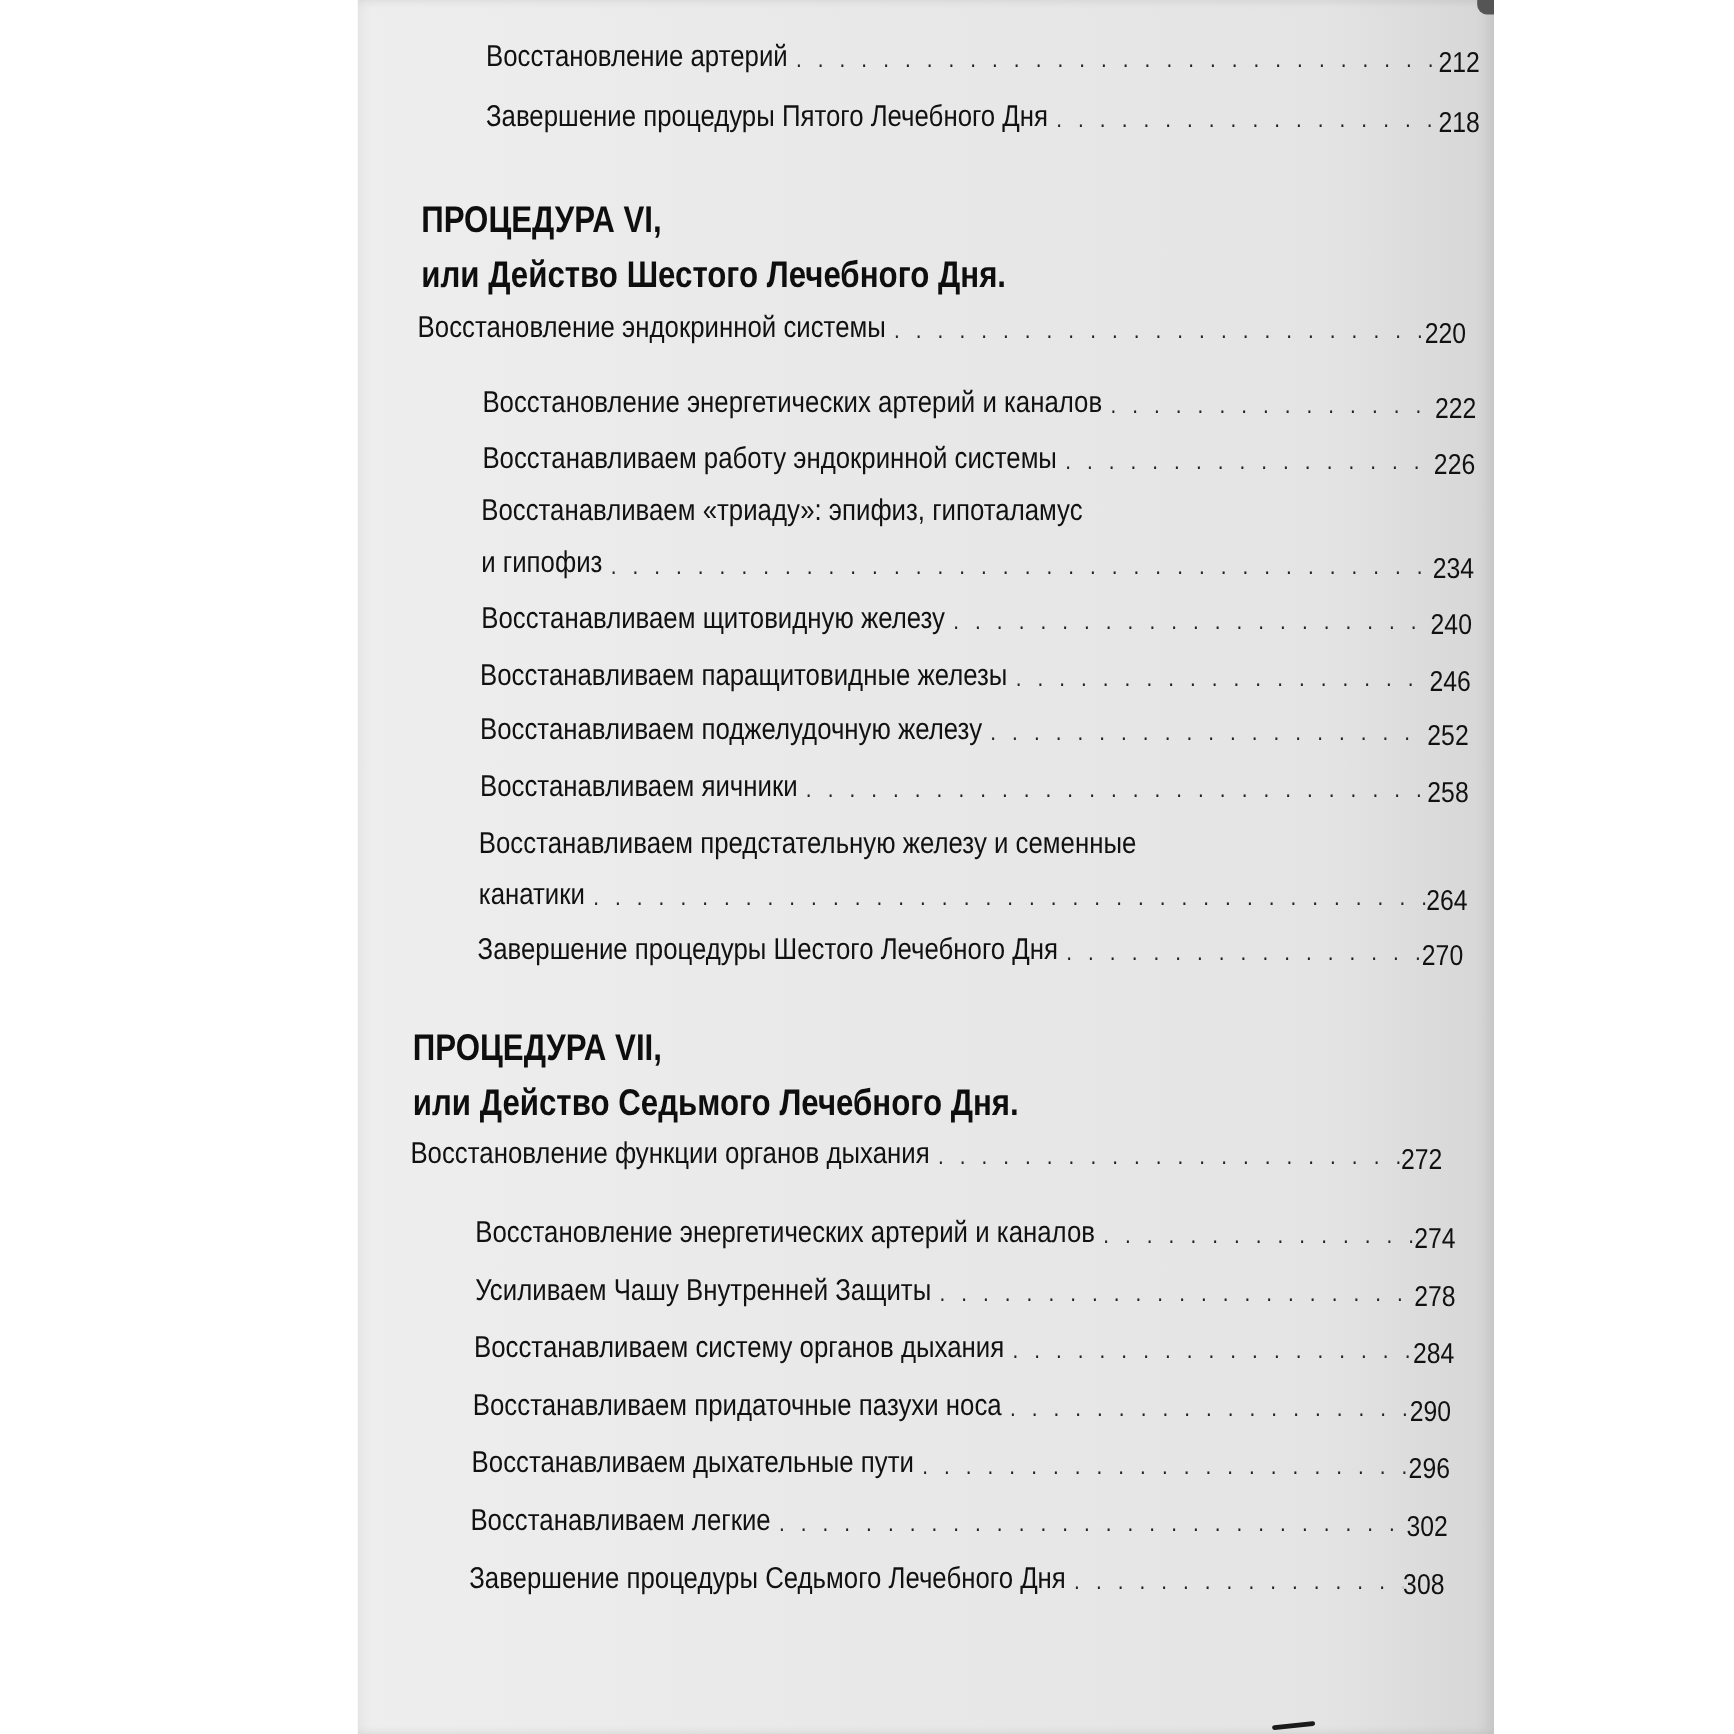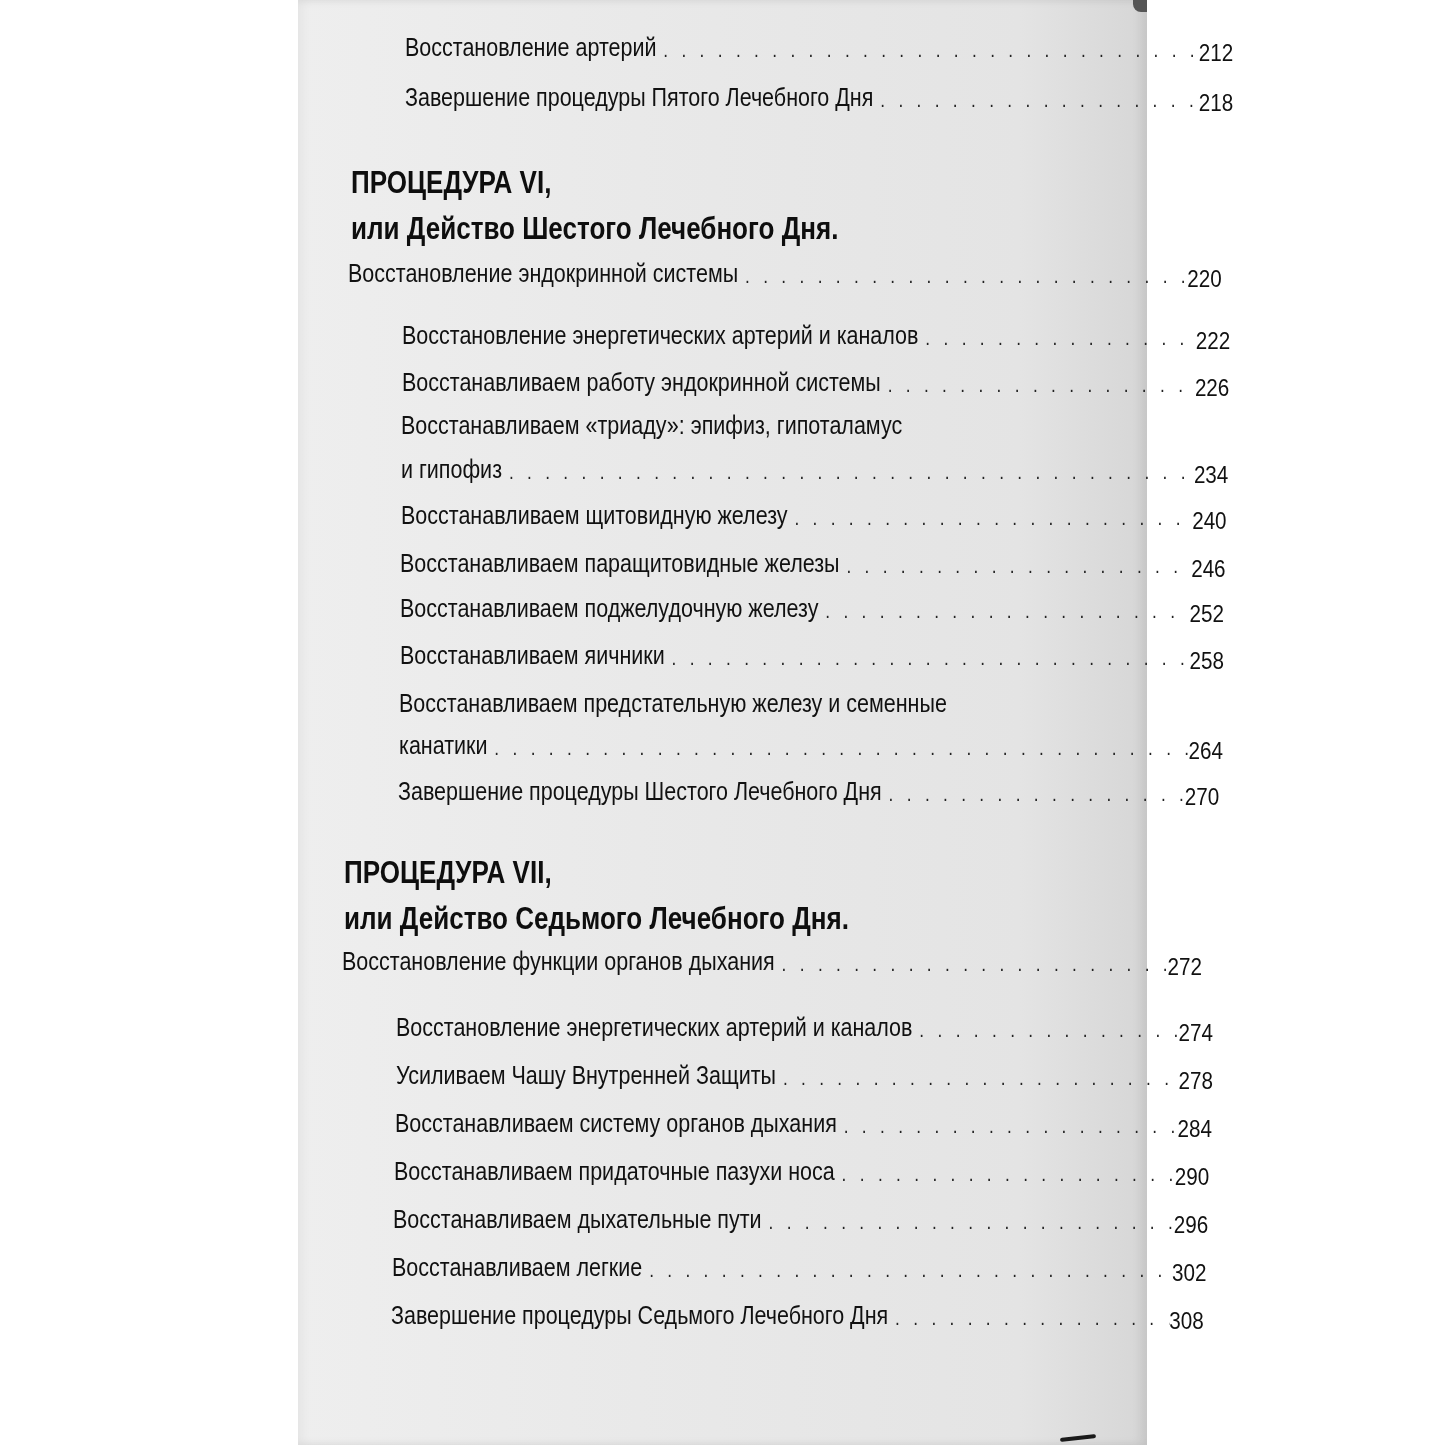--- a/index.html
+++ b/index.html
@@ -10,21 +10,21 @@
     body {
       width: 1445px;
       height: 1445px;
       position: relative;
       overflow: hidden;
     }
     .page {
       position: absolute;
       left: 298px;
       top: 0;
-      width: 849px;
+      width: 947px;
       height: 1445px;
       background: linear-gradient(90deg, #eeeeee 0%, #e9e9e9 40%, #e4e4e4 85%, #d6d6d6 100%);
       box-shadow: inset -6px 0 10px rgba(0,0,0,0.08), inset 6px 0 8px rgba(0,0,0,0.03);
     }
     .page-corner {
       position: absolute;
       right: 0;
       top: 0;
       width: 14px;
       height: 12px;

